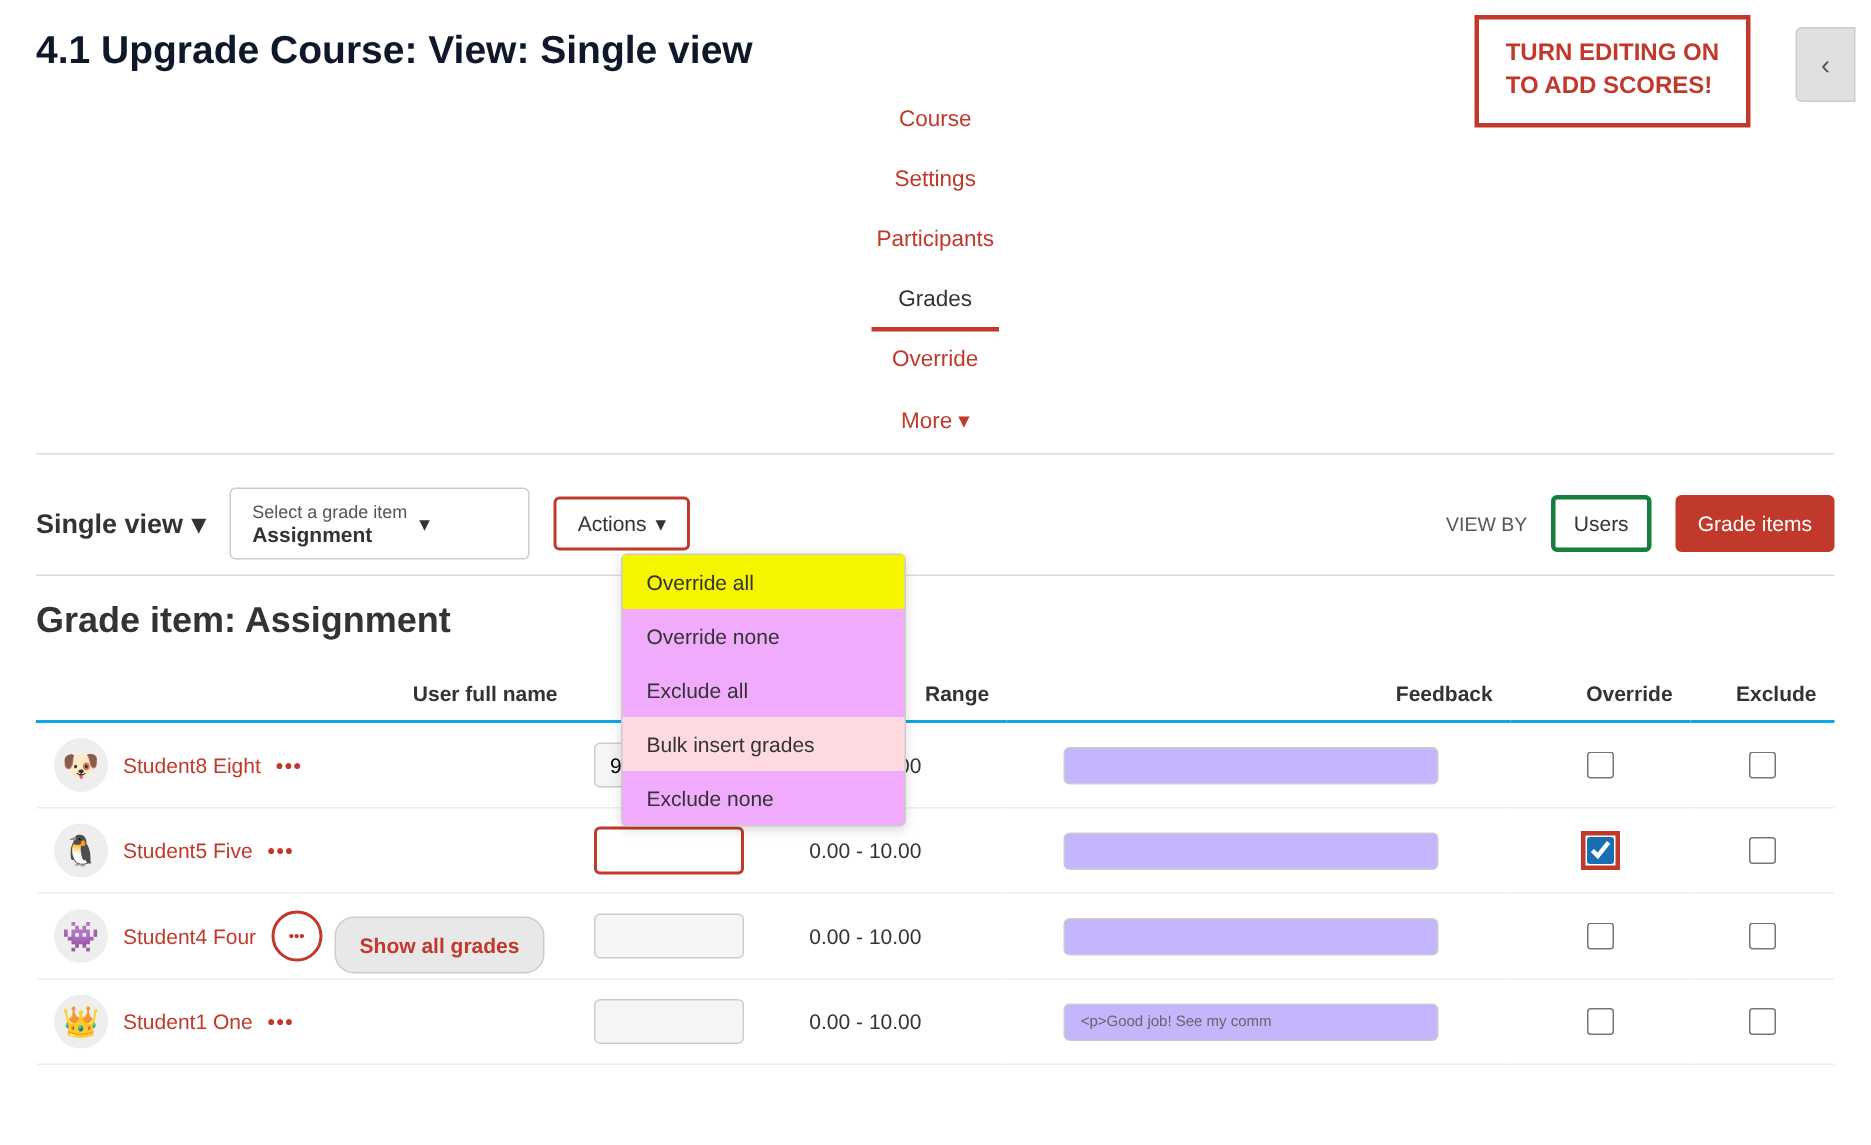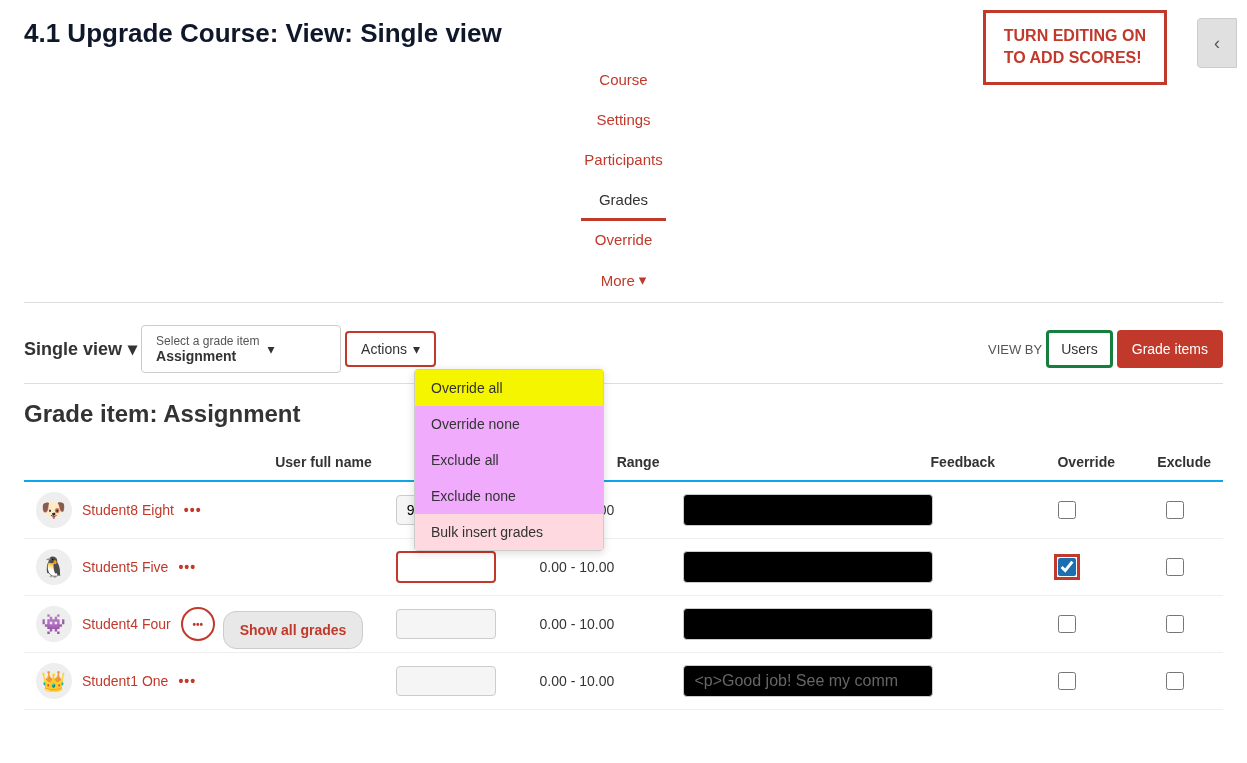--- a/index.html
+++ b/index.html
@@ -51,21 +51,21 @@
       z-index: 10;
     }
 
     
     .main-content { padding: 12px 24px; }
 
     
     .sv-toolbar {
       display: flex;
       align-items: center;
-      gap: 4px;
+      gap: 16px;
       padding: 10px 0;
       border-bottom: 1px solid #ddd;
       margin-bottom: 16px;
       position: relative;
     }
 
     .sv-title {
       font-size: 18px;
       font-weight: bold;
       display: flex;
@@ -177,23 +177,24 @@
     }
     .grade-input.highlighted { border: 2px solid #c0392b; background: #fff; }
 
     .range-text { white-space: nowrap; color: #333; }
 
     .feedback-input {
       border: 1px solid #ccc;
       border-radius: 4px;
       padding: 6px 10px;
       width: 250px;
-      font-size: 16px;
-      background: #000000;
+      font-size: 10px;
+      background: #c4b5fd;
       color: #666;
+      margin-left: 26px;
     }
 
     .checkbox-cell { display: flex; justify-content: center; }
     input[type="checkbox"] { width: 18px; height: 18px; cursor: pointer; }
     input[type="checkbox"].checked-blue {
       accent-color: #1a6fb3;
     }
 
     
     .show-all-tooltip {
@@ -264,22 +265,22 @@
 
       <button class="actions-btn">
         <span>Actions</span>
         <span>▾</span>
       </button>
 
       <div class="actions-dropdown">
         <div class="actions-dropdown-item highlighted">Override all</div>
         <div class="actions-dropdown-item">Override none</div>
         <div class="actions-dropdown-item">Exclude all</div>
+        <div class="actions-dropdown-item pink-highlight">Bulk insert grades</div>
         <div class="actions-dropdown-item">Exclude none</div>
-        <div class="actions-dropdown-item pink-highlight">Bulk insert grades</div>
       </div>
 
       <span class="view-by-label">VIEW BY</span>
       <button class="view-btn">Users</button>
       <button class="view-btn active">Grade items</button>
     </div>
 
     <h2 class="grade-item-heading">Grade item: Assignment</h2>
 
     <table class="grades-table">

